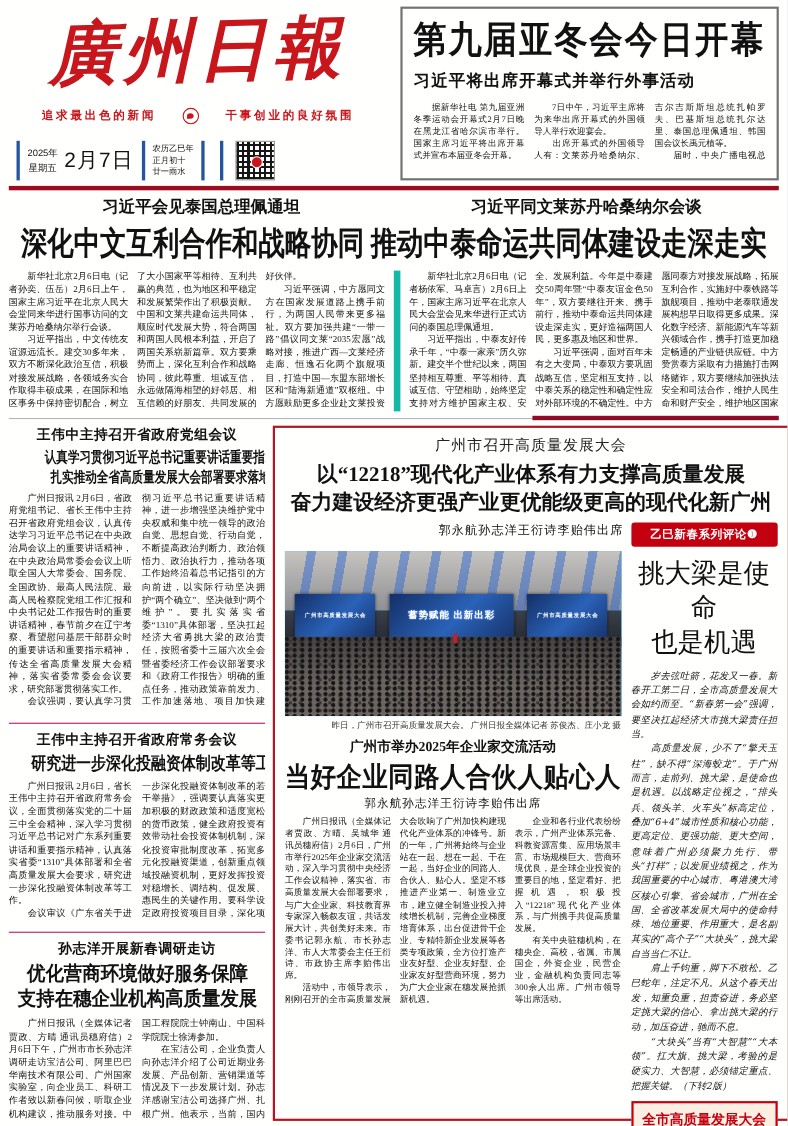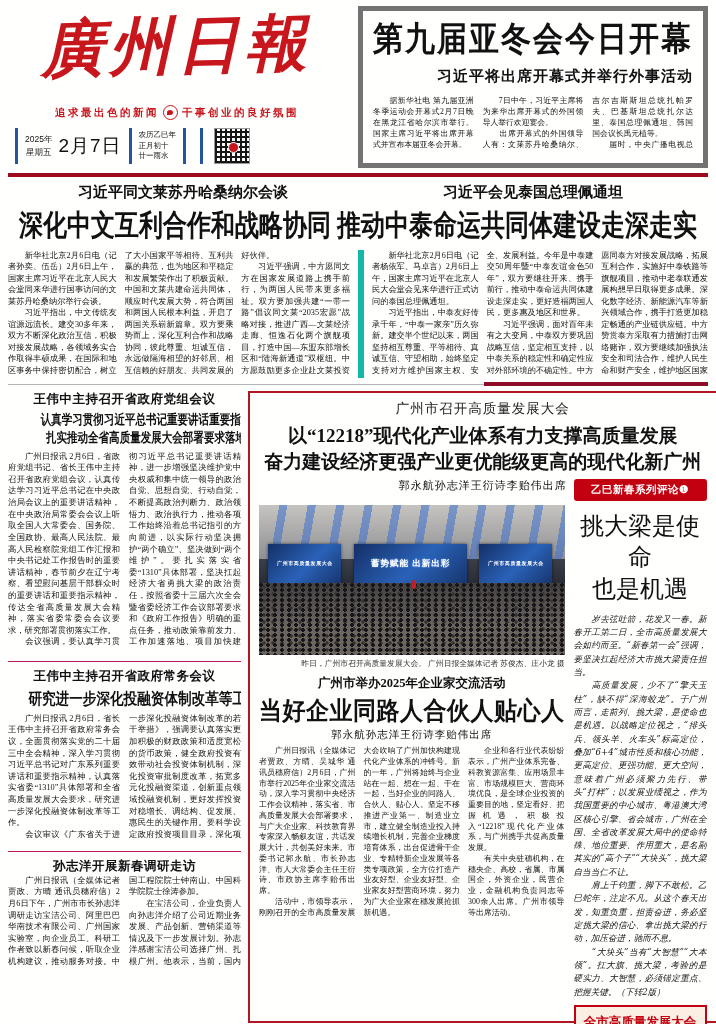--- a/index.html
+++ b/index.html
@@ -10,39 +10,39 @@
     font-family:"Liberation Serif","DejaVu Serif",serif; color:#111;
   }
   
   .masthead { display:flex; align-items:stretch; }
   .mast-left { width:350px; display:flex; flex-direction:column; }
   .logo {
     font-size:62px; font-weight:bold; font-style:italic; color:#c8161d;
     text-align:center; line-height:1.3; letter-spacing:6px; height:92px;
     transform:rotate(-1.5deg); font-family:"DejaVu Serif",serif;
   }
-  .slogan-row { display:flex; align-items:flex-end; justify-content:center; gap:4px; height:22px; }
+  .slogan-row { display:flex; align-items:flex-start; justify-content:center; gap:24px; height:22px; }
   .slogan { color:#c8161d; font-weight:bold; font-size:10.5px; letter-spacing:2.5px; }
   .emblem { width:15px; height:15px; border:1.6px solid #c8161d; border-radius:50%; position:relative; flex:0 0 auto; }
   .emblem::after { content:""; position:absolute; left:3px; top:4px; width:6px; height:5px; border-radius:50% 50% 50% 0; background:#c8161d; }
   .datebar { display:flex; align-items:center; margin-top:8px; font-family:"Liberation Sans","DejaVu Sans",sans-serif; }
   .vbar { width:3px; height:36px; background:#2456a0; margin:0 7px; flex:0 0 auto; }
   .d-yw { font-size:8.5px; line-height:1.5; text-align:center; }
   .d-date { font-size:19px; font-weight:normal; letter-spacing:1px; }
   .d-lunar { font-size:7.5px; line-height:1.45; white-space:pre-line; }
   .d-pub { font-size:8px; line-height:1.7; white-space:pre-line; }
   .qr { width:36px; height:36px; flex:0 0 auto; margin-left:4px; border:1px solid #999; position:relative;
     background:
       repeating-linear-gradient(90deg,#161616 0 2px,transparent 2px 5px),
       repeating-linear-gradient(0deg,#161616 0 2px,#fbfbfb 2px 5px);
   }
   .qr::after { content:""; position:absolute; left:13px; top:13px; width:9px; height:9px; border-radius:50%; background:#c8161d; border:1px solid #fff; }
-  .mast-right { flex:1; margin-left:12px; border:5px solid #737373; padding:8px 10px 6px; display:flex; flex-direction:column; }
+  .mast-right { flex:1; margin-left:12px; border:2px solid #737373; padding:8px 10px 6px; display:flex; flex-direction:column; }
   .ag-headline { font-size:30px; font-weight:bold; text-align:center; letter-spacing:2px; transform:scaleY(1.12); white-space:nowrap; }
-  .ag-subhead { font-size:15px; font-weight:bold; text-align:right; letter-spacing:1px; margin-top:7px; }
+  .ag-subhead { font-size:15px; font-weight:bold; text-align:left; letter-spacing:1px; margin-top:7px; }
   .ag-body { margin-top:9px; columns:3; column-gap:9px; font-size:7.8px; line-height:1.42; text-align:justify; white-space:pre-line; height:62px; overflow:hidden; }
   .mast-rule { height:4px; background:#9e0b1e; margin-top:5px; }
 
   
   .lead-kickers { display:flex; margin-top:6px; }
   .lead-kickers span { width:50%; text-align:center; font-size:15px; font-weight:bold; }
   .lead-headline { font-size:24px; font-weight:900; text-align:center; white-space:nowrap; letter-spacing:0; transform:scaleY(1.22); margin:7px 0 9px; }
   .lead-bodies { display:flex; height:128px; }
   .lead-body { width:50%; columns:3; column-gap:8px; font-size:8.2px; line-height:1.4; text-align:justify; white-space:pre-line; overflow:hidden; }
   .lead-body.left { padding-right:8px; }
@@ -143,22 +143,22 @@
       <div class="ag-subhead">习近平将出席开幕式并举行外事活动</div>
       <div class="ag-body">　　据新华社电 第九届亚洲冬季运动会开幕式2月7日晚在黑龙江省哈尔滨市举行。国家主席习近平将出席开幕式并宣布本届亚冬会开幕。
 　　7日中午，习近平主席将为来华出席开幕式的外国领导人举行欢迎宴会。
 　　出席开幕式的外国领导人有：文莱苏丹哈桑纳尔、吉尔吉斯斯坦总统扎帕罗夫、巴基斯坦总统扎尔达里、泰国总理佩通坦、韩国国会议长禹元植等。
 　　届时，中央广播电视总台将对开幕式进行现场直播，新华网进行图文直播。</div>
     </div>
   </div>
   <div class="mast-rule"></div>
 
   <div class="lead-kickers">
+    <span>习近平会见泰国总理佩通坦</span>
     <span>习近平同文莱苏丹哈桑纳尔会谈</span>
-    <span>习近平会见泰国总理佩通坦</span>
   </div>
   <div class="lead-headline">深化中文互利合作和战略协同  推动中泰命运共同体建设走深走实</div>
   <div class="lead-bodies">
     <div class="lead-body left">　　新华社北京2月6日电（记者孙奕、伍岳）2月6日上午，国家主席习近平在北京人民大会堂同来华进行国事访问的文莱苏丹哈桑纳尔举行会谈。
 　　习近平指出，中文传统友谊源远流长。建交30多年来，双方不断深化政治互信，积极对接发展战略，各领域务实合作取得丰硕成果，在国际和地区事务中保持密切配合，树立了大小国家平等相待、互利共赢的典范，也为地区和平稳定和发展繁荣作出了积极贡献。中国和文莱共建命运共同体，顺应时代发展大势，符合两国和两国人民根本利益，开启了两国关系崭新篇章。双方要乘势而上，深化互利合作和战略协同，彼此尊重、坦诚互信，永远做隔海相望的好邻居、相互信赖的好朋友、共同发展的好伙伴。
 　　习近平强调，中方愿同文方在国家发展道路上携手前行，为两国人民带来更多福祉。双方要加强共建“一带一路”倡议同文莱“2035宏愿”战略对接，推进广西—文莱经济走廊、恒逸石化两个旗舰项目，打造中国—东盟东部增长区和“陆海新通道”双枢纽。中方愿鼓励更多企业赴文莱投资兴业，支持文莱发展数字经济、人工智能、新能源产业，助力文方经济多元化。中方支持两国开展海水稻研究合作，欢迎文方用好中国国际进口博览会、中国—东盟博览会等平台，扩大优质农渔产品对华出口。双方要弘扬人文交流优良传统，深化教育、文化、旅游、地方、体育交流合作，共同推动平等有序的世界多极化、普惠包容的经济全球化，捍卫国际公平正义，为促进国际和地区和平稳定发挥积极作用。
 　　哈桑纳尔向习近平主席和中国人民致以蛇年新春祝福。哈桑纳尔表示，在习近平主席领导下，中国保持经济持续快速增长，让数亿人摆脱贫困，这是了不起的成就。中国提出三大全球倡议，为世界和平、稳定、发展发挥关键作用，展现了负责任大国担当。（下转2版）</div>
     <div class="lead-body right">　　新华社北京2月6日电（记者杨依军、马卓言）2月6日上午，国家主席习近平在北京人民大会堂会见来华进行正式访问的泰国总理佩通坦。
 　　习近平指出，中泰友好传承千年，“中泰一家亲”历久弥新。建交半个世纪以来，两国坚持相互尊重、平等相待、真诚互信、守望相助，始终坚定支持对方维护国家主权、安全、发展利益。今年是中泰建交50周年暨“中泰友谊金色50年”，双方要继往开来、携手前行，推动中泰命运共同体建设走深走实，更好造福两国人民，更多惠及地区和世界。
 　　习近平强调，面对百年未有之大变局，中泰双方要巩固战略互信，坚定相互支持，以中泰关系的稳定性和确定性应对外部环境的不确定性。中方愿同泰方对接发展战略，拓展互利合作，实施好中泰铁路等旗舰项目，推动中老泰联通发展构想早日取得更多成果。深化数字经济、新能源汽车等新兴领域合作，携手打造更加稳定畅通的产业链供应链。中方赞赏泰方采取有力措施打击网络赌诈，双方要继续加强执法安全和司法合作，维护人民生命和财产安全，维护地区国家交往合作秩序。要深化相知相亲，共同举办丰富多彩的建交50周年庆祝活动，打造更多暖人心、惠民生工程，让中泰友好深入人心、世代相传。中方支持泰国担任澜湄合作共同主席，视泰国为重要合作伙伴，愿同泰方密切配合协作，坚定捍卫以联合国为核心的国际体系和以国际法为基础的国际秩序，增进全球南方团结合作，维护世界和平，促进共同发展。
@@ -183,20 +183,22 @@
       </div>
       <div class="article">
         <div class="kicker">王伟中主持召开省政府常务会议</div>
         <div class="hl-wrap"><span class="hl hl-a2">研究进一步深化投融资体制改革等工作</span></div>
         <div class="col2-body a2-body">　　广州日报讯 2月6日，省长王伟中主持召开省政府常务会议，全面贯彻落实党的二十届三中全会精神，深入学习贯彻习近平总书记对广东系列重要讲话和重要指示精神，认真落实省委“1310”具体部署和全省高质量发展大会要求，研究进一步深化投融资体制改革等工作。
 　　会议审议《广东省关于进一步深化投融资体制改革的若干举措》，强调要认真落实更加积极的财政政策和适度宽松的货币政策，健全政府投资有效带动社会投资体制机制，深化投资审批制度改革，拓宽多元化投融资渠道，创新重点领域投融资机制，更好发挥投资对稳增长、调结构、促发展、惠民生的关键作用。要科学设定政府投资项目目录，深化项目可研论证，做深做细做实前期工作，规范政府投资计划管理，不断优化投资方向和结构，提高政府投资效益，更好带动引领社会资本投资。要激发民间投资内生动力，积极扩大现代化产业体系投资，支持民间资本参与重大项目建设，引导更多社会资金投早投小投硬科技，加大对社会投资项目融资支持和资源要素保障力度，提高项目用地、环评等审批效率，积极为民间资本提供好各项服务，让民间资本有market、有效益。
 　　会议还研究了其他事项。</div>
       </div>
       <div class="article">
         <div class="kicker">孙志洋开展新春调研走访</div>
+        <div class="hl-wrap"><span class="hl hl-a3">优化营商环境做好服务保障
+支持在穗企业机构高质量发展</span></div>
         <div class="col2-body a3-body">　　广州日报讯（全媒体记者贾政、方晴 通讯员穗府信）2月6日下午，广州市市长孙志洋调研走访宝洁公司、阿里巴巴华南技术有限公司、广州国家实验室，向企业员工、科研工作者致以新春问候，听取企业机构建议，推动服务对接。中国工程院院士钟南山、中国科学院院士徐涛参加。
 　　在宝洁公司，企业负责人向孙志洋介绍了公司近期业务发展、产品创新、营销渠道等情况及下一步发展计划。孙志洋感谢宝洁公司选择广州、扎根广州。他表示，当前，国内正加力实施扩内需、促消费政策，消费升级也在不断释放新的市场需求，这给企业带来了新的机遇。欢迎宝洁公司发挥在日用消费品领域的品牌优势、专业优势、产业优势，推出更多优质产品，助力广州品质、品味、品牌提升和国际消费中心城市建设。广州将持续打造国际化一流营商环境，支持企业稳发展、做强品牌、做大市场，更好服务全国乃至全球市场。
 　　在阿里巴巴华南技术有限公司，孙志洋听取企业负责人关于公司电商平台、生鲜、文娱和健康产业等领域在穗布局发展情况。（下转2版）</div>
       </div>
     </div>
 
     <div class="red-box">
       <div class="cb-kicker">广州市召开高质量发展大会</div>
       <div class="cb-headline">以“12218”现代化产业体系有力支撑高质量发展
 奋力建设经济更强产业更优能级更高的现代化新广州</div>

